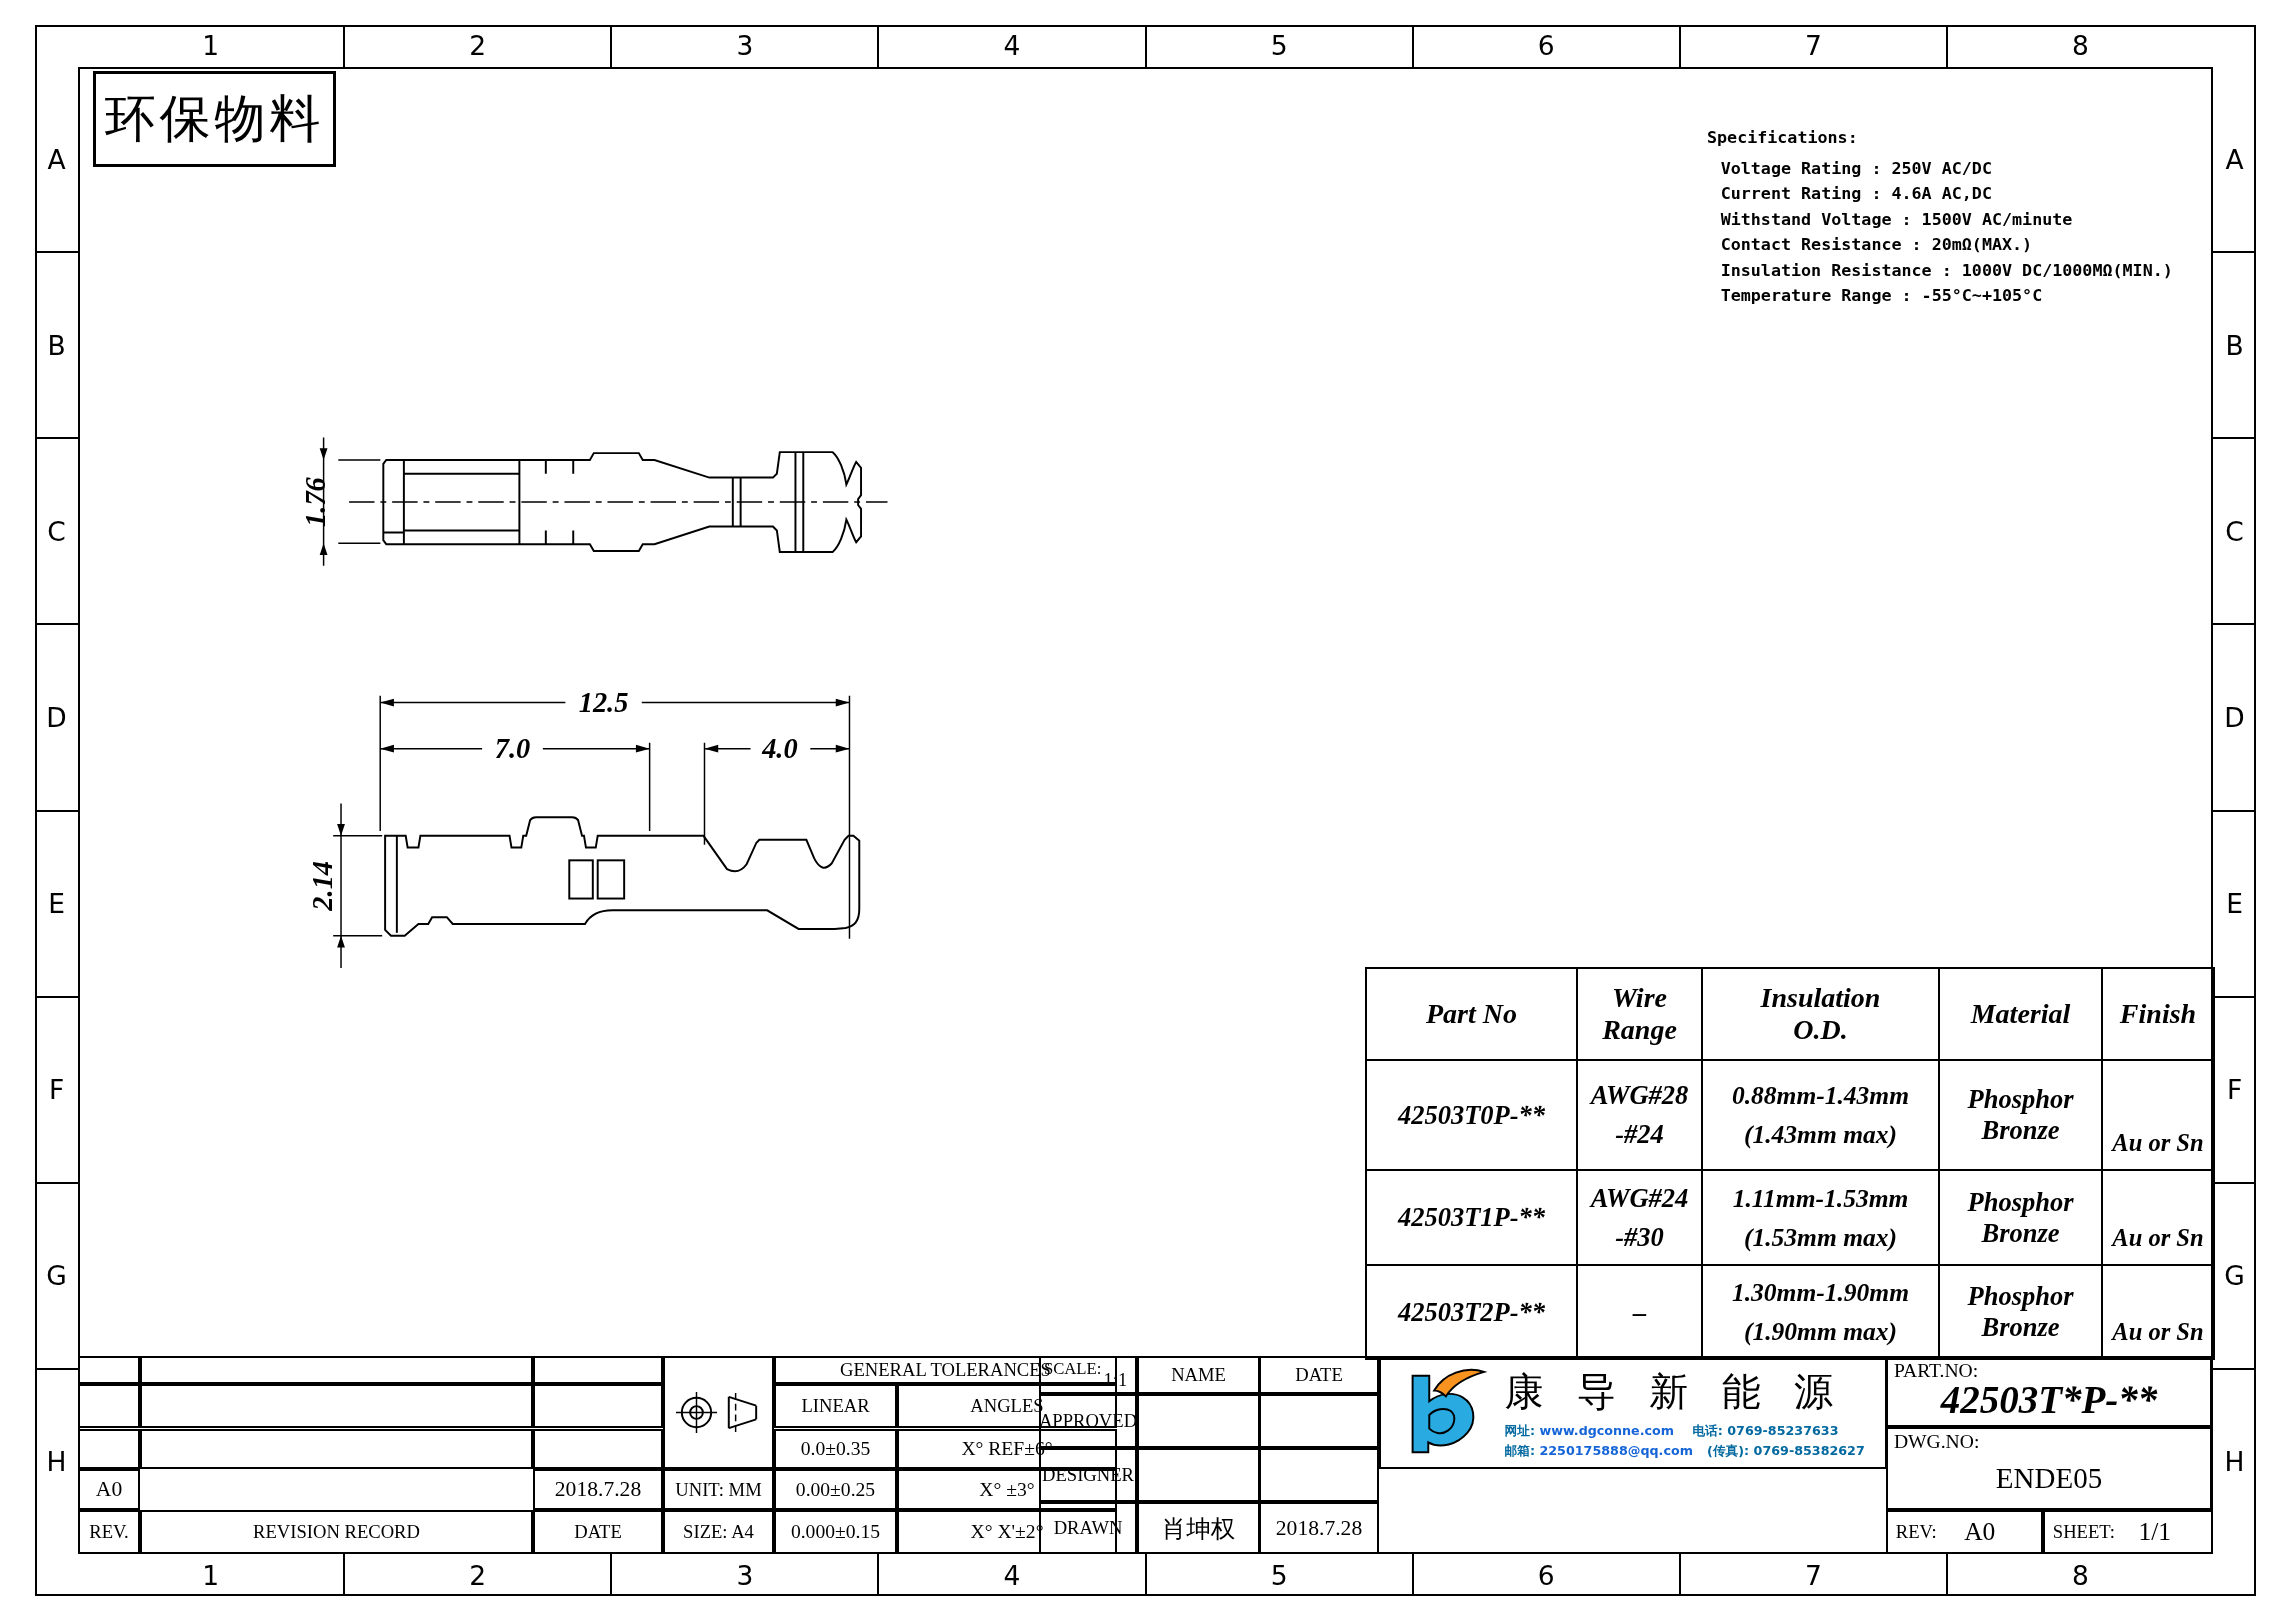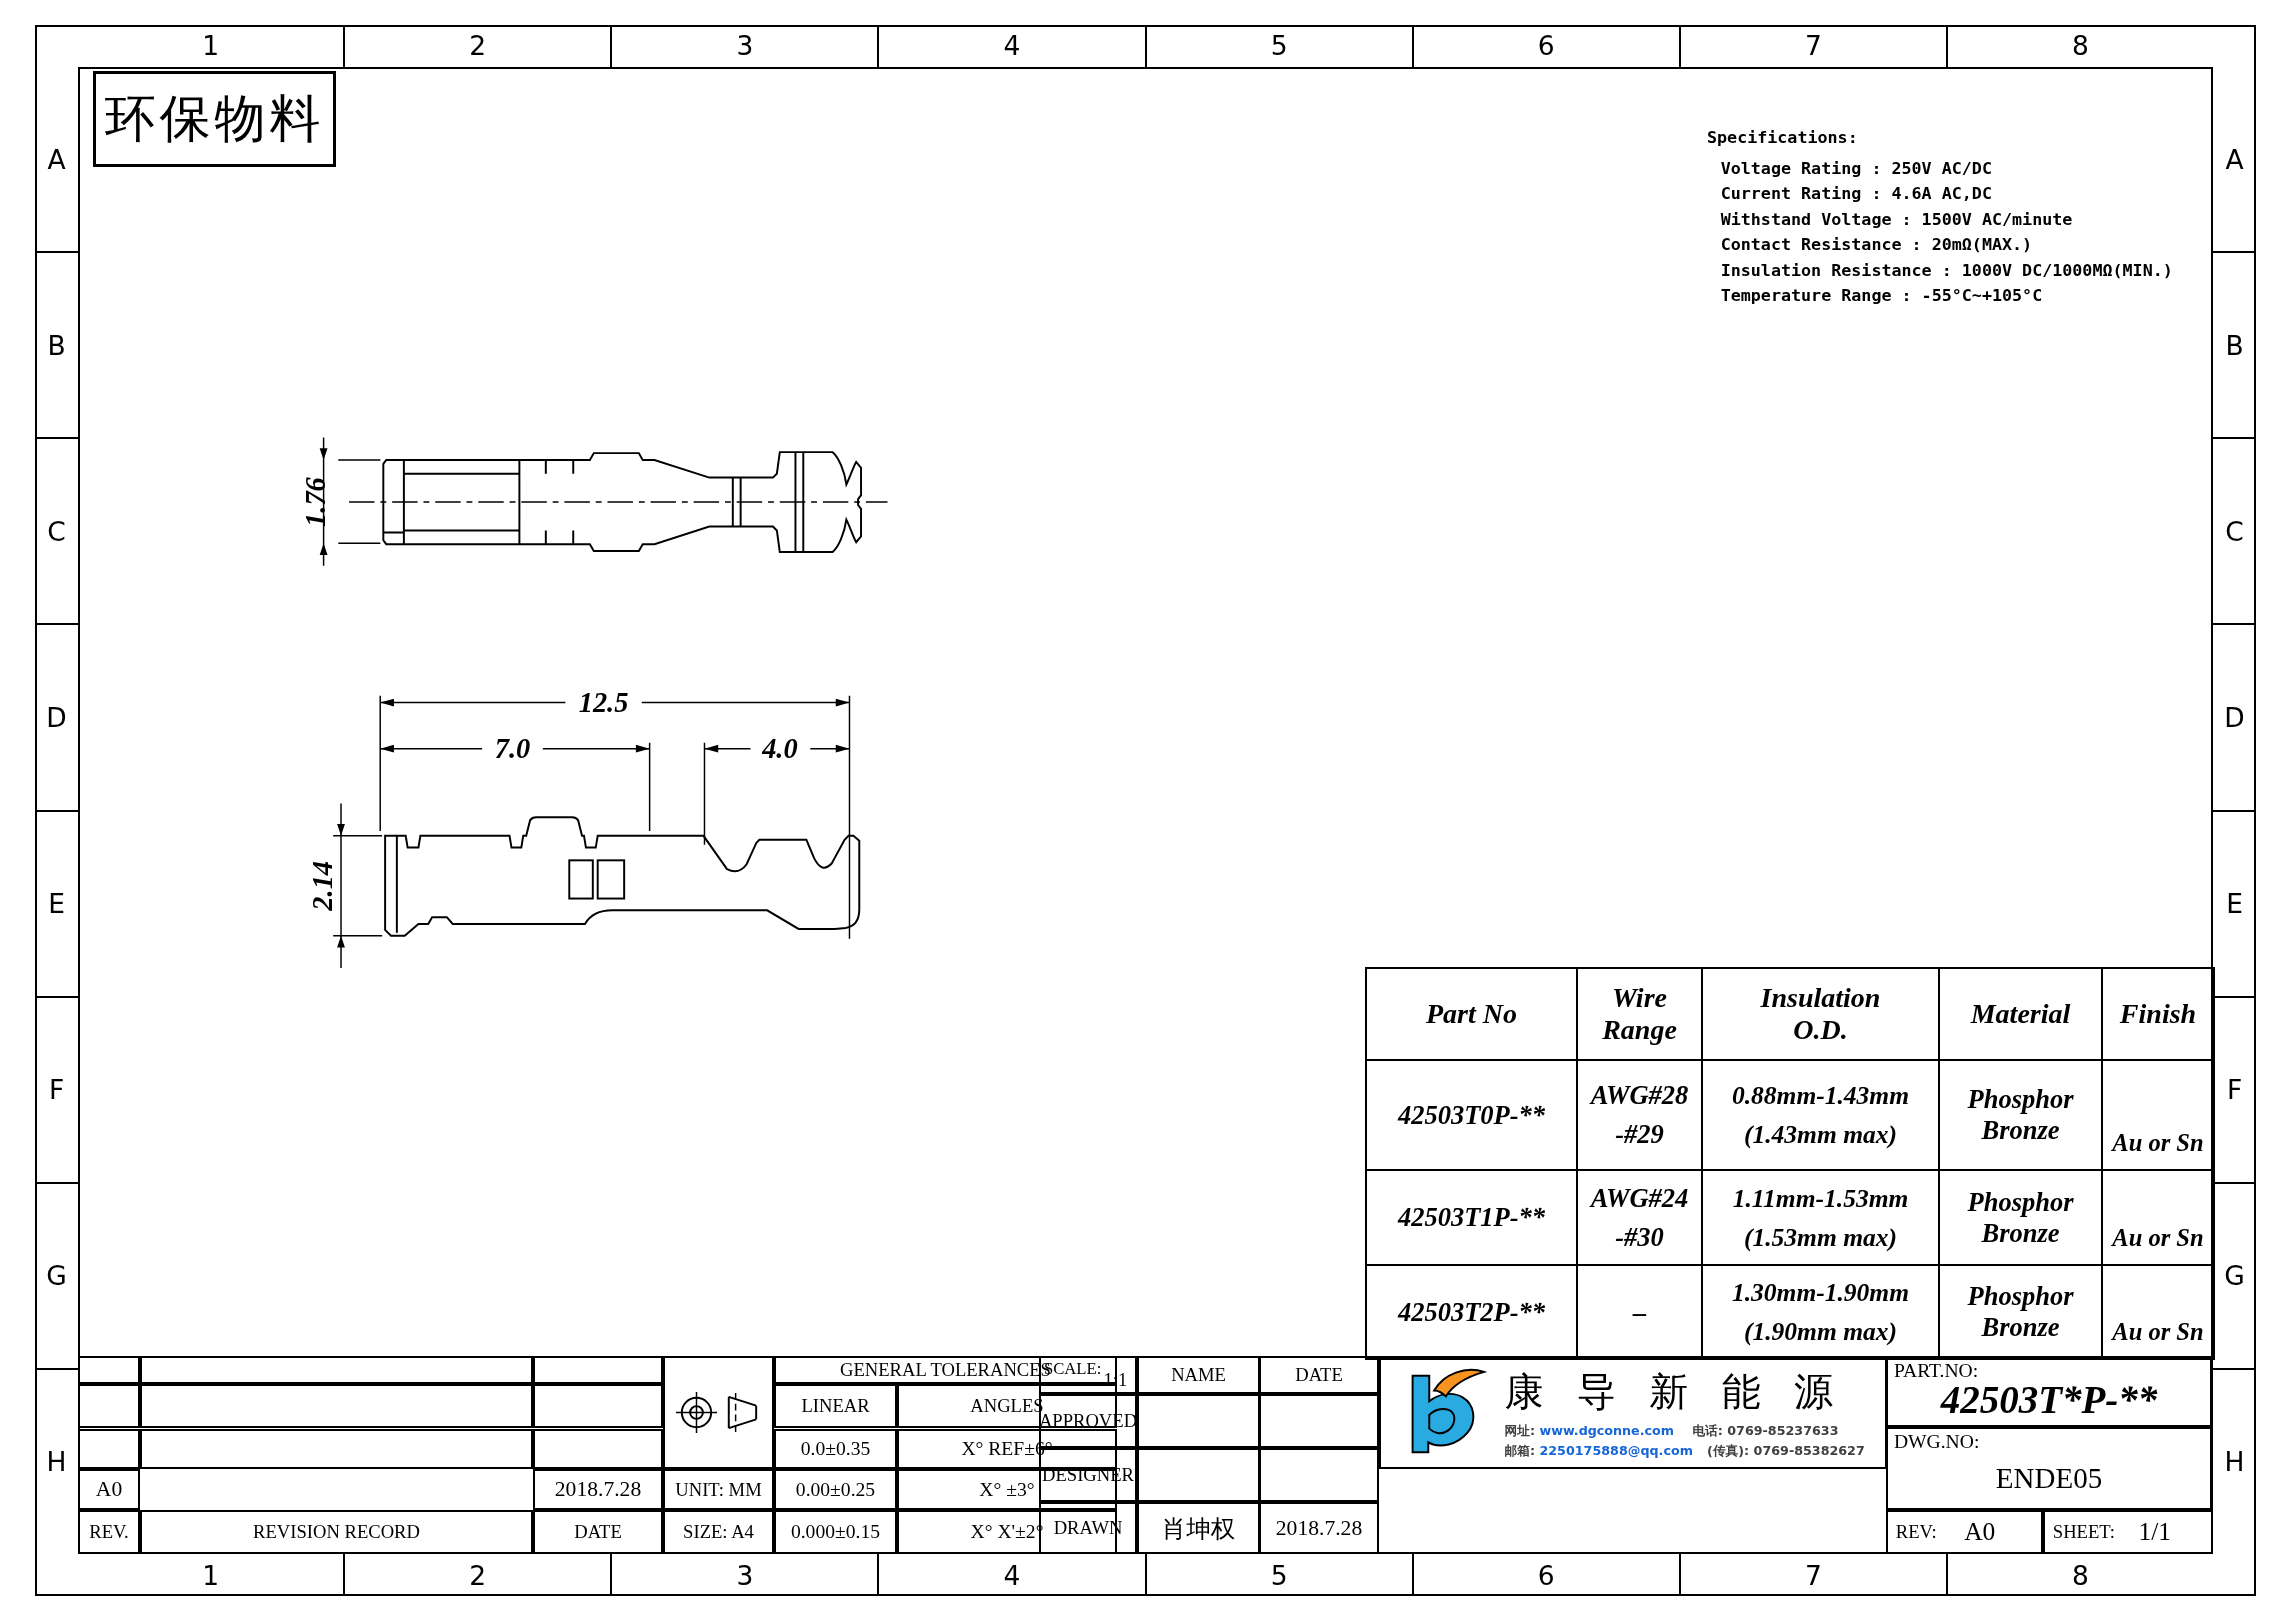--- a/index.html
+++ b/index.html
@@ -34,21 +34,21 @@
   #parts-table .ins{font-size:25.5px;line-height:39px;}
   #parts-table .wr{line-height:39px;}
   
   #titleblock{position:absolute;left:78px;top:1356px;width:2135px;height:198px;}
   .tbc{position:absolute;border:2px solid #000;box-sizing:border-box;display:flex;
        align-items:center;justify-content:center;font:400 18.6px "Liberation Serif",serif;
        overflow:hidden;white-space:nowrap;}
   .lblin{position:absolute;top:2px;left:5.9px;font:400 18.6px "Liberation Serif",serif;}
   .dimtext{font:italic 600 29px "Liberation Serif",serif;}
   svg text{fill:#000;}
-  .red{color:#404040;} .blue{color:#1565d8;}
+  .red{color:#0369a1;} .blue{color:#1565d8;}
 </style>
 </head>
 <body>
 
 <div id="sheet">
 
   <div class="bord" style="left:35px;top:24.5px;width:2221px;height:1571px;"></div>
   <div class="bord" style="left:78px;top:67px;width:2135px;height:1487px;"></div>
 
   <div class="hstrip" style="left:78px;top:24.5px;width:2135px;height:42px;">
@@ -172,21 +172,21 @@
           </th>
       <th>
             <div>Finish</div>
             <div></div>
           </th>
     </tr>
     <tr style="height:110px">
       <td>42503T0P-**</td>
       <td class="wr">
             <div>AWG#28</div>
-            <div>-#29</div>
+            <div>-#24</div>
           </td>
       <td class="ins">
             <div>0.88mm-1.43mm</div>
             <div>(1.43mm max)</div>
           </td>
       <td>
             <div>Phosphor</div>
             <div>Bronze</div>
           </td>
       <td class="fin">Au or Sn</td>

